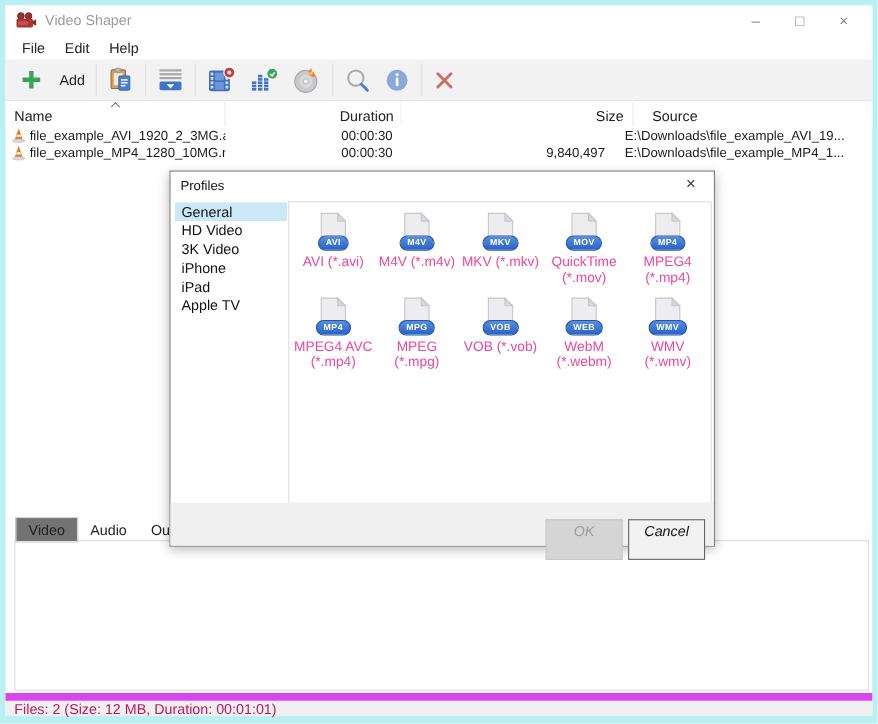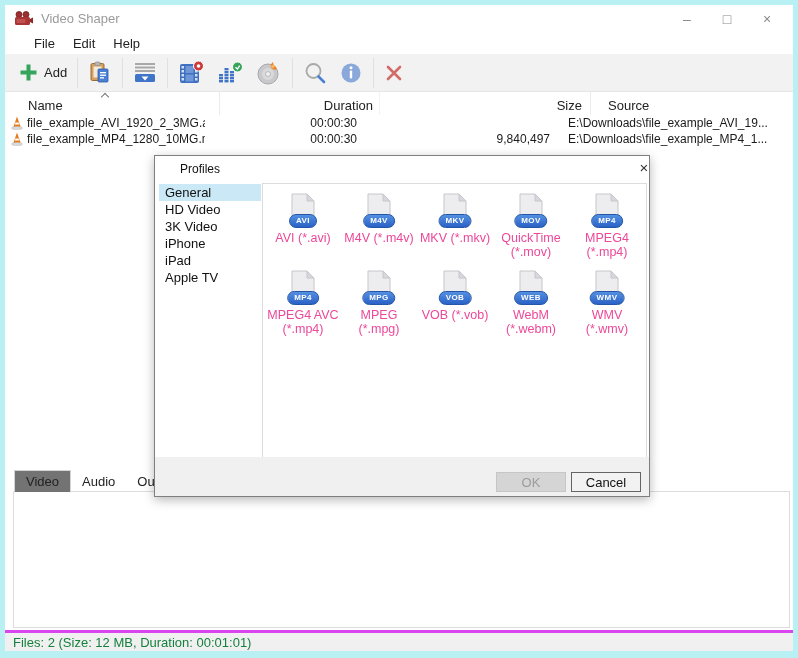--- a/index.html
+++ b/index.html
@@ -9,33 +9,33 @@
   .frame { position:relative; width:798px; height:658px; border:5px solid #b9f0f4; border-bottom-width:7px; background:#fff; }
 
   
   .titlebar { position:absolute; left:0; top:0; width:788px; height:27px; background:#fff; display:flex; align-items:center; }
   .app-icon { margin:0 8px 0 9px; width:19px; height:15px; display:inline-block; }
   .title-text { color:#9b9b9b; font-size:13px; }
   .win-controls { position:absolute; right:6px; top:0; height:27px; display:flex; align-items:center; }
   .win-btn { width:40px; text-align:center; color:#8a8a8a; font-size:14px; cursor:default; }
 
   
-  .menubar { position:absolute; left:0; top:27px; width:788px; height:22px; background:#fff; display:flex; align-items:center; padding-left:20px; }
+  .menubar { position:absolute; left:0; top:27px; width:788px; height:22px; background:#fff; display:flex; align-items:center; padding-left:6px; }
   .menu-item { padding:0 9px; font-size:13px; color:#222; }
 
   
   .toolbar { position:absolute; left:0; top:49px; width:788px; height:38px; background:#f2f2f2; border-bottom:1px solid #e6e6e6; display:flex; align-items:center; padding-left:8px; }
   .tbtn { height:32px; display:flex; align-items:center; padding:0 6px; }
   .tbtn svg { display:block; }
-  .add-label { margin-left:6px; font-size:13px; color:#222; }
+  .add-label { margin-left:16px; font-size:13px; color:#222; }
   .tsep { width:1px; height:30px; background:#e0e0e0; margin:0 4px; }
 
   
   .list-header { position:absolute; left:0; top:87px; width:788px; height:23px; background:#fff; font-size:13px; color:#222; }
-  .hcell { position:absolute; top:0; height:23px; display:flex; align-items:flex-end; padding-bottom:2px;margin-left:15px; }
+  .hcell { position:absolute; top:0; height:23px; display:flex; align-items:flex-end; padding-bottom:2px; }
   .hc-name     { left:0;   width:200px; padding-left:8px;  border-right:1px solid #ececec; }
   .hc-duration { left:200px; width:160px; justify-content:flex-end; padding-right:6px; border-right:1px solid #f3f3f3; }
   .hc-size     { left:376px; width:195px; justify-content:flex-end; padding-right:8px; border-right:1px solid #ececec; }
   .hc-source   { left:555px; width:233px; padding-left:33px; }
   .sort-chevron { position:absolute; left:97px; top:2px; width:6px; height:6px; border-left:1px solid #777; border-top:1px solid #777; transform:rotate(45deg); }
 
   .rows { position:absolute; left:0; top:110px; width:788px; }
   .frow { position:relative; height:16px; width:788px; font-size:12px; }
   .fc { position:absolute; top:0; height:16px; line-height:16px; white-space:nowrap; overflow:hidden; }
   .fc-name { left:0; width:200px; padding-left:6px; display:flex; align-items:center; }
@@ -50,39 +50,39 @@
   .tab.active { background:#737373; border:1px solid #d5d5d5; border-bottom:1px solid #fff; height:23px; line-height:22px; margin-bottom:-1px; }
   .panelbox { position:absolute; left:8px; top:486px; width:777px; height:137px; border:1px solid #dcdcdc; background:#fff; z-index:1; }
 
   .fld-label { position:absolute; font-size:13px; color:#111; height:22px; line-height:22px; }
   .fld-label.bold { font-weight:bold; }
   .combo { position:absolute; height:22px; border:1px solid #919191; background:linear-gradient(#fbfbfb,#f0f0f0); font-size:13px; line-height:20px; padding-left:6px; color:#111; }
   .combo .chev { position:absolute; right:7px; top:7px; width:6px; height:6px; border-right:1.4px solid #444; border-bottom:1.4px solid #444; transform:rotate(45deg); }
   .dots-btn { position:absolute; left:400px; top:503px; width:23px; height:20px; border:1px solid #a9a9a9; background:linear-gradient(#fbfbfb,#ededed); font-size:11px; line-height:16px; text-align:center; color:#333; }
 
   
-  .statusbar { position:absolute; left:0; top:625px; width:788px; height:21px; background:#f0f0f0; border-top:3px solid #d946ef; display:flex; align-items:center; padding-left:8px; font-size:13px; color:#15803d; }
+  .statusbar { position:absolute; left:0; top:625px; width:788px; height:21px; background:#f0f0f0; border-top:7px solid #d946ef; display:flex; align-items:center; padding-left:8px; font-size:13px; color:#be185d; }
 
   
   .dialog { position:absolute; left:149px; top:150px; width:496px; height:342px; background:#fff; border:1px solid #7f7f7f; box-shadow:0 3px 10px rgba(0,0,0,0.28); z-index:10; }
-  .dlg-title { position:absolute; left:16px; top:0; width:100%; height:26px; display:flex; align-items:center; }
+  .dlg-title { position:absolute; left:0; top:0; width:100%; height:26px; display:flex; align-items:center; }
   .dlg-title-text { margin-left:9px; font-size:12px; color:#111; }
   .dlg-close { position:absolute; right:11px; top:3px; font-size:15px; color:#333; width:20px; text-align:center; }
   .dlg-list { position:absolute; left:4px; top:28px; width:102px; }
   .cat-item { height:17px; line-height:17px; padding-left:6px; font-size:13px; color:#111; }
   .cat-item.selected { background:#cbe8f6; }
   .dlg-panel { position:absolute; left:107px; top:27px; width:385px; height:275px; border:1px solid #dcdcdc; background:#fff; overflow:hidden; }
   .pgrid { display:grid; grid-template-columns:repeat(5,76px); grid-auto-rows:77px; padding:8px 0 0 2px; }
   .pcell { text-align:center; position:relative; }
   .icon-wrap { position:relative; width:36px; height:37px; margin:0 auto; }
   .badge { position:absolute; left:50%; transform:translateX(-50%); bottom:1px; background:linear-gradient(#5490e2,#2a62c6); border:1px solid #2456a8; border-radius:8px; color:#fff; font-size:8px; font-weight:bold; letter-spacing:.4px; line-height:10px; padding:1px 6px; white-space:nowrap; }
   .badge.purple { background:linear-gradient(#a489e2,#8463cf); border-color:#7a5cc0; }
   .plabel { font-size:12.5px; line-height:14px; color:#ec4899; margin-top:2px; }
   .dlg-footer { position:absolute; left:0; bottom:0; width:100%; height:39px; background:#f0f0f0; }
-  .btn { position:absolute; top:316px; width:70px; height:20px; font-size:13px; text-align:center; line-height:20px; }
+  .btn { position:absolute; top:316px; width:70px; height:37px; font-size:13px; text-align:center; line-height:20px;font-style:italic; }
   .btn-ok { left:341px; background:#d5d5d5; border:1px solid #c6c6c6; color:#9b9b9b; }
   .btn-cancel { left:416px; background:#f2f2f2; border:1px solid #646464; color:#111; }
 </style>
 </head>
 <body>
 
 <div class="frame">
 
   <div class="titlebar">
     <span class="app-icon">

